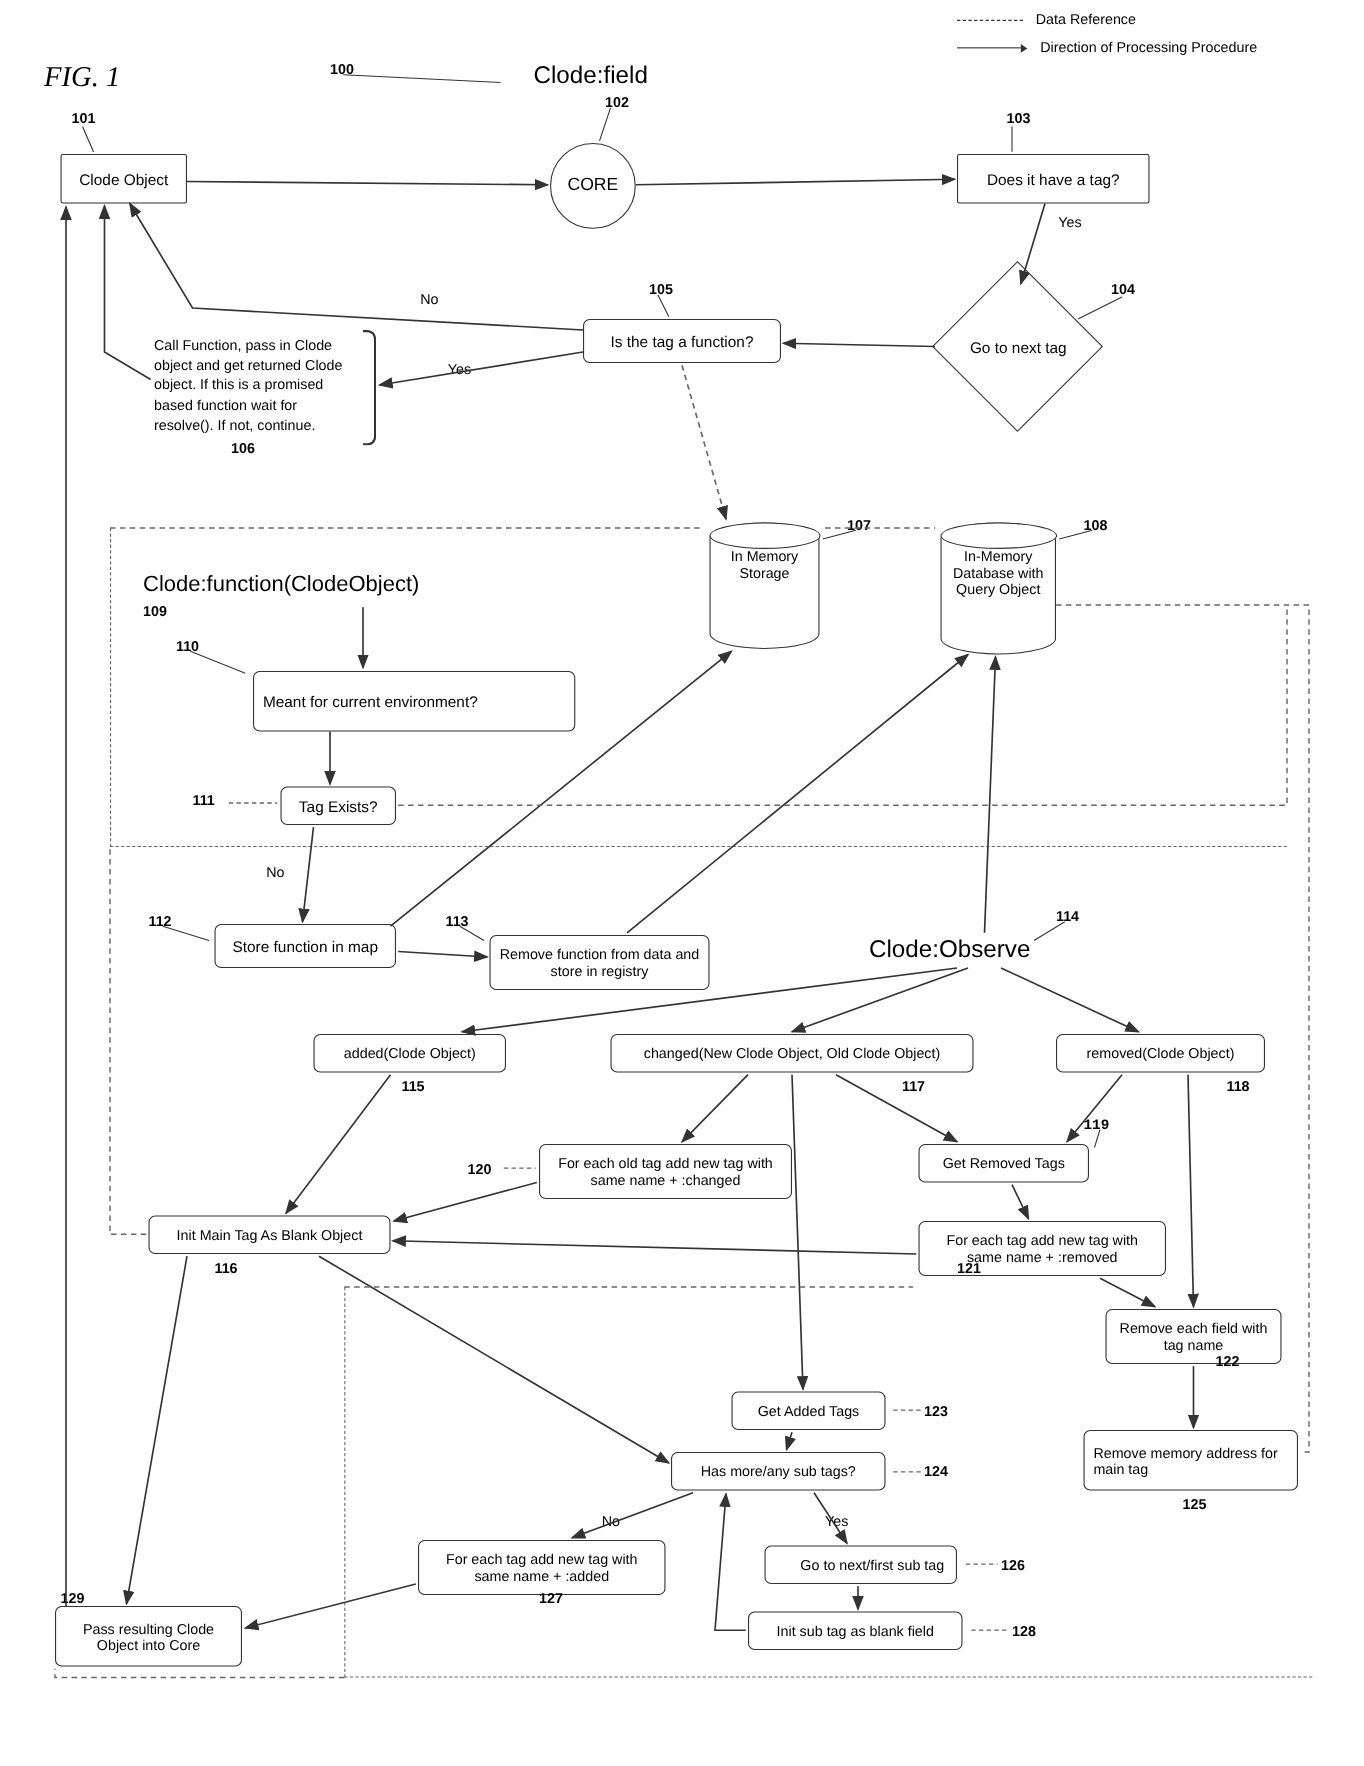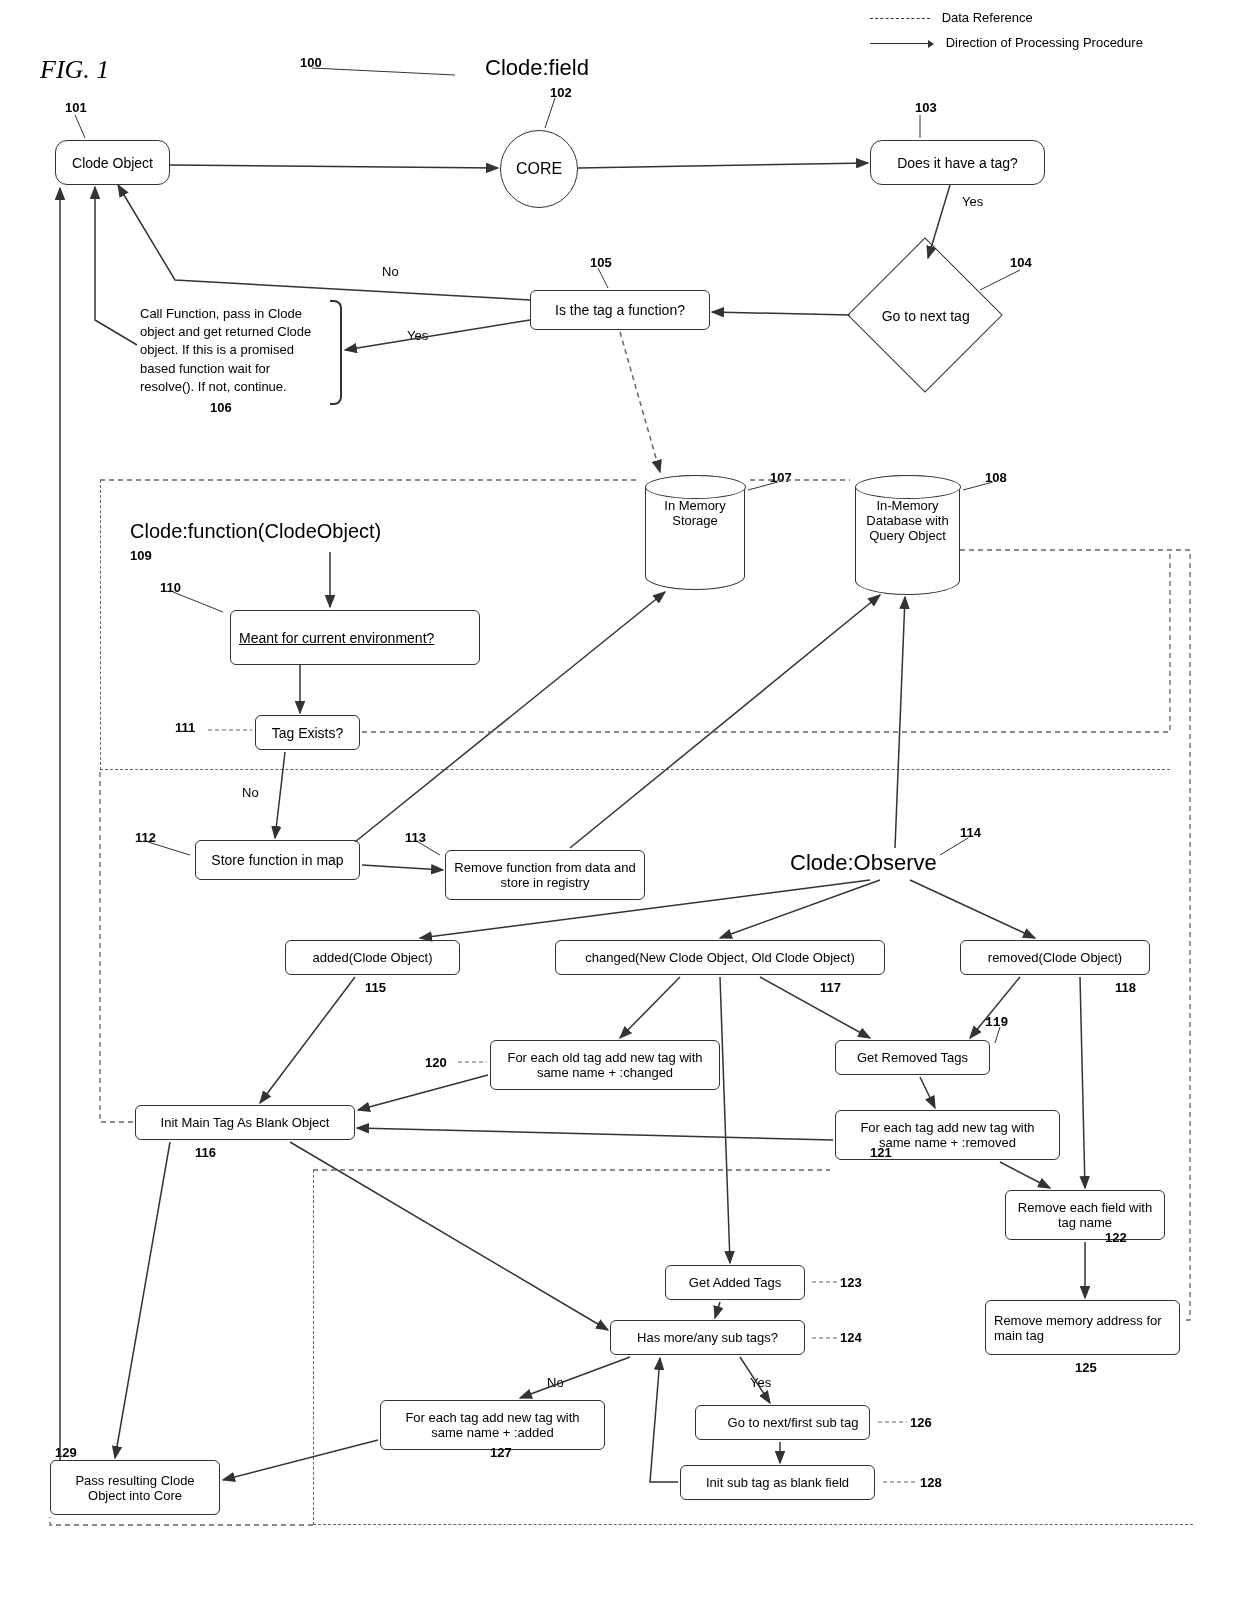--- a/index.html
+++ b/index.html
@@ -25,21 +25,21 @@
       border-radius: 6px;
       background: white;
       padding: 6px 8px;
       font-size: 14px;
       text-align: center;
       display: flex;
       align-items: center;
       justify-content: center;
     }
     .box-sharp {
-      border-radius: 12px;
+      border-radius: 2px;
     }
     .circle {
       position: absolute;
       border: 1.5px solid #333;
       border-radius: 50%;
       background: white;
       display: flex;
       align-items: center;
       justify-content: center;
       font-size: 16px;
@@ -200,21 +200,21 @@
   <div class="ref-label" style="top:470px; left:985px;">108</div>
   <div class="cylinder" style="top:475px; left:855px; width:105px; height:120px;">
     <div style="position:relative; padding:4px;">In-Memory Database with Query Object</div>
   </div>
 
   <div class="dashed-region" style="top:480px; left:100px; width:1070px; height:290px; border-right:none; border-top:none;"></div>
   <div class="section-label" style="top:520px; left:130px; font-size:20px;">Clode:function(ClodeObject)</div>
   <div class="ref-label" style="top:548px; left:130px;">109</div>
 
   <div class="ref-label" style="top:580px; left:160px;">110</div>
-  <div class="box" style="top:610px; left:230px; width:250px; height:55px; text-align:left; justify-content:flex-start;text-decoration:underline;">Meant for current environment?</div>
+  <div class="box" style="top:610px; left:230px; width:293px; height:55px; text-align:left; justify-content:flex-start;">Meant for current environment?</div>
 
   <div class="ref-label" style="top:720px; left:175px;">111</div>
   <div class="box" style="top:715px; left:255px; width:105px; height:35px;">Tag Exists?</div>
 
   <div class="ref-label" style="top:830px; left:135px;">112</div>
   <div class="box" style="top:840px; left:195px; width:165px; height:40px;">Store function in map</div>
 
   <div class="ref-label" style="top:830px; left:405px;">113</div>
   <div class="box" style="top:850px; left:445px; width:200px; height:50px; font-size:13px;">Remove function from data and store in registry</div>
 

